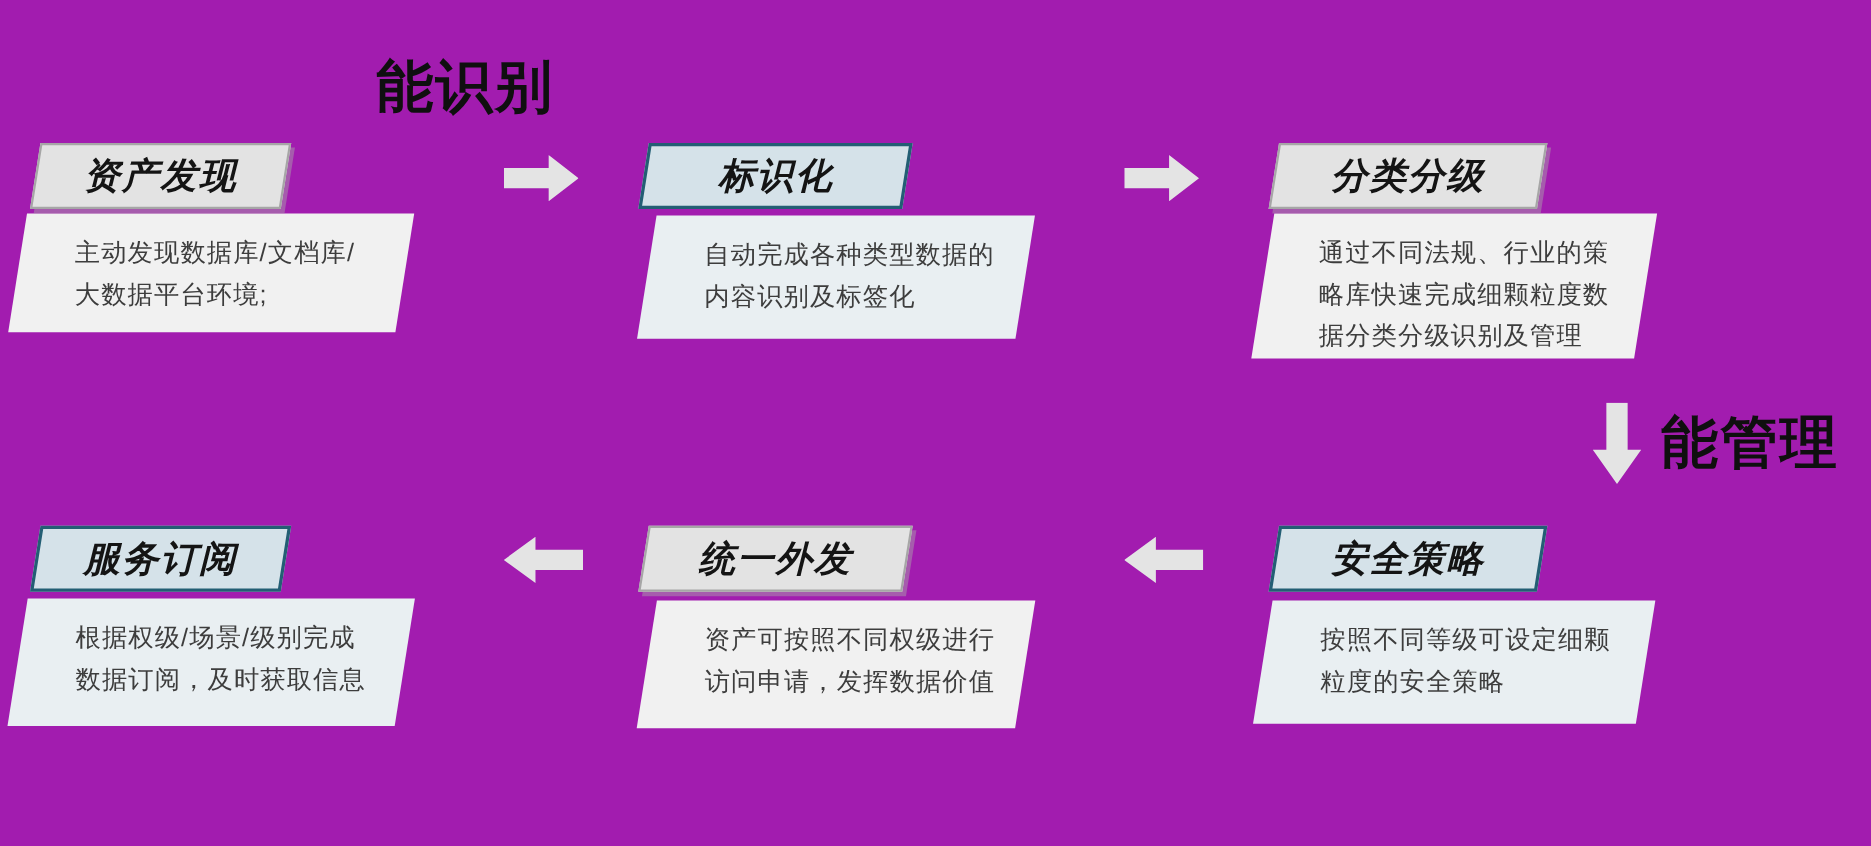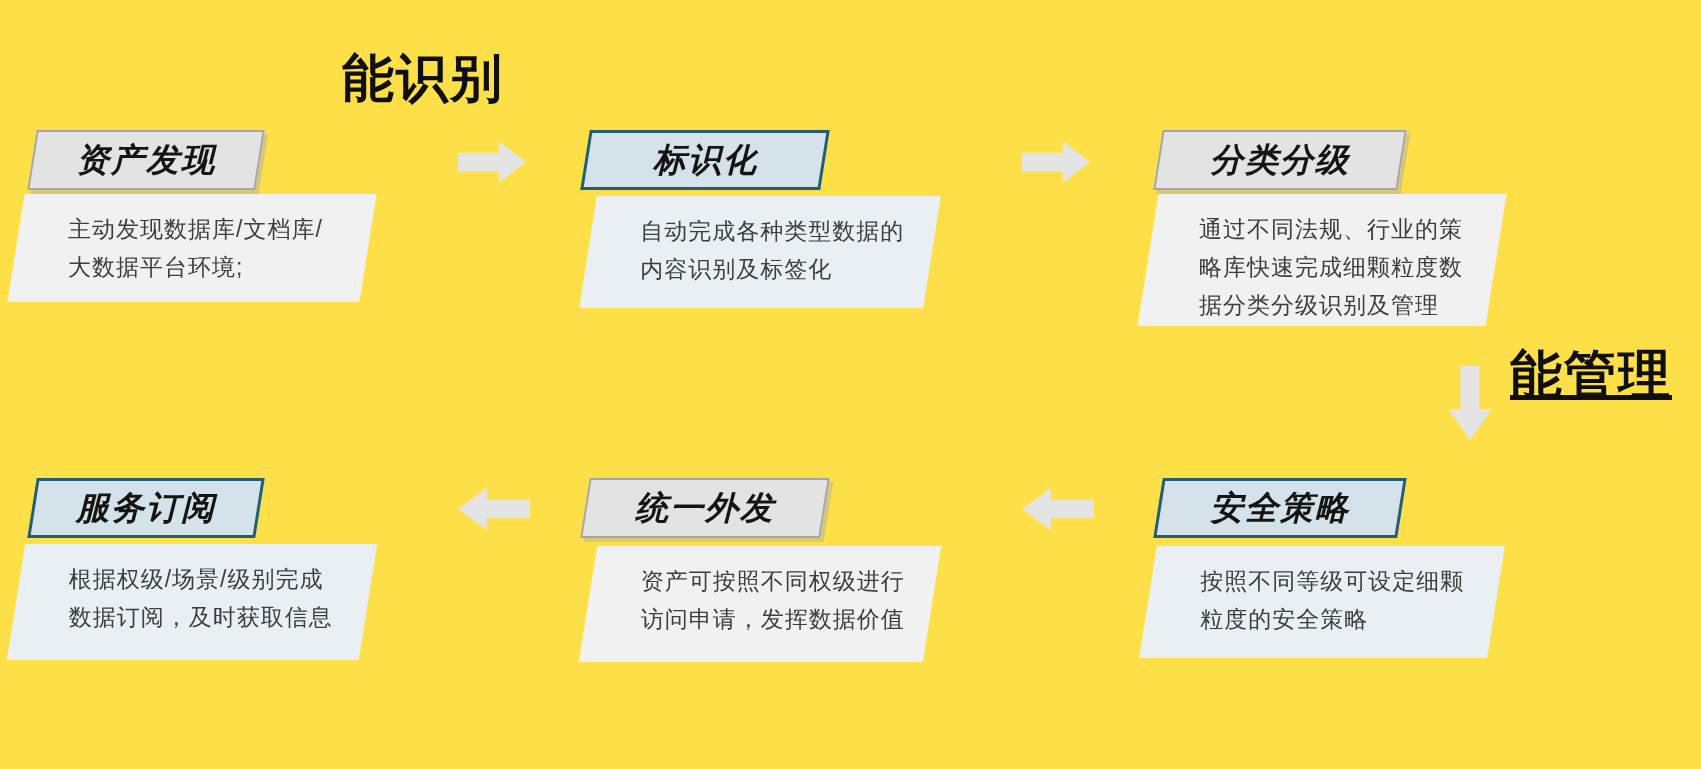--- a/index.html
+++ b/index.html
@@ -1,33 +1,33 @@
 <!DOCTYPE html>
 <html style="--hdr-gray-fill: #e3e3e3; --hdr-gray-border: #a6a6a6; --hdr-blue-fill: #d5e2e9; --hdr-blue-border: #235e74; --body-gray-fill: #f1f1f1; --body-blue-fill: #e9eff2; --arrow-fill: #e4e4e4;"><head>
 <meta charset="utf-8">
 <style>
   html,body{margin:0;padding:0;background:#ffffff;}
   .canvas{
     position:relative;
     width:1701px;height:769px;
-    background:#fde047;
+    background:#a21caf;
     overflow:hidden;
     font-family:"Liberation Sans", sans-serif;
   }
   
   .stage-label{
     position:absolute;
     font-size:52px;
     font-weight:900;
     color:#0f0f0f;
     letter-spacing:2px;
     white-space:nowrap;
   }
   .stage-identify{left:342px;top:44px;}
-  .stage-manage{left:1510px;top:340px;text-decoration:underline;}
+  .stage-manage{left:1510px;top:368px;}
   .stage-use{left:402px;top:682px;}
 
   
   .hdr{
     position:absolute;
     height:60px;
     transform:skewX(-9deg);
     display:flex;align-items:center;justify-content:center;
     box-sizing:border-box;
   }

